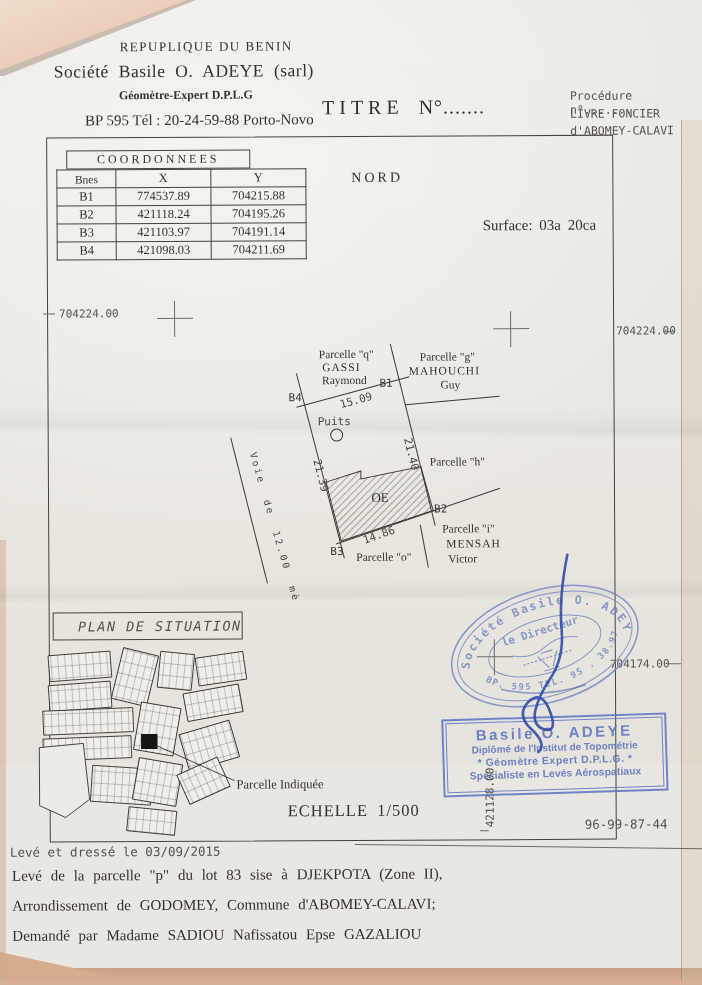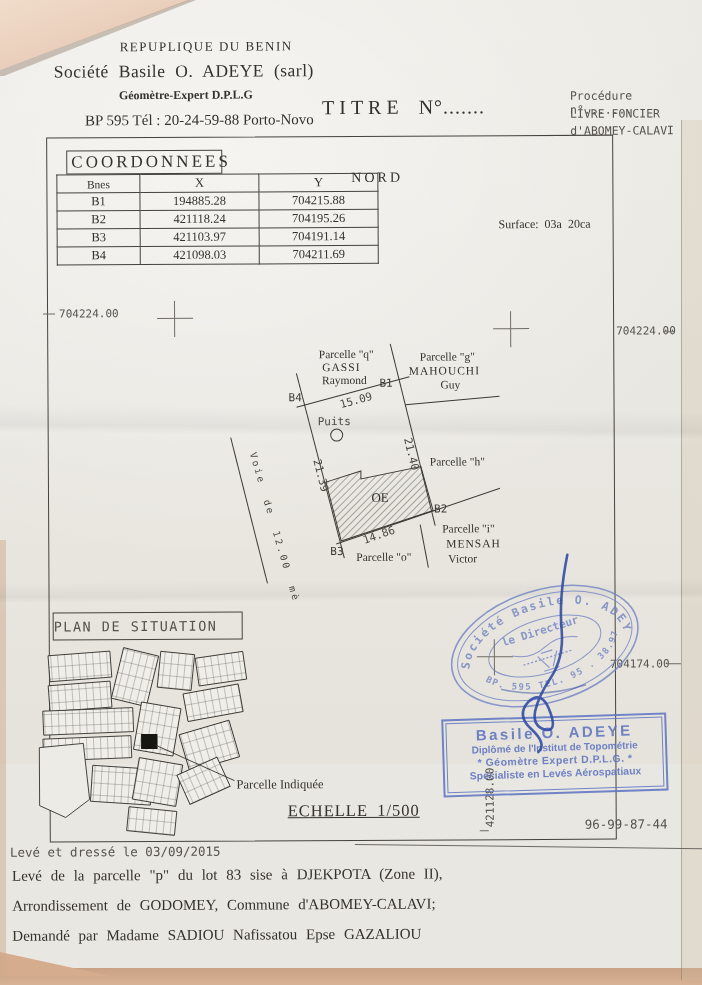--- a/index.html
+++ b/index.html
@@ -14,21 +14,21 @@
   .plotter{color:#55534d;font-family:"DejaVu Sans Mono","Liberation Mono",monospace;}
   .blue{color:#5f74c2;font-family:"Liberation Sans","DejaVu Sans",sans-serif;}
   .cross{width:36px;height:36px;}
   .cross::before{content:"";position:absolute;left:0;top:17px;width:36px;height:1px;background:#6f6d66;}
   .cross::after{content:"";position:absolute;left:17px;top:0;width:1px;height:36px;background:#6f6d66;}
   .hline{height:0;border-top:1px solid #6b6963;}
   .sheet{position:absolute;left:0;top:0;width:702px;height:985px;transform:rotate(-0.3deg);}
   svg text{font-family:"DejaVu Sans Mono","Liberation Mono",monospace;}
   svg text.ser{font-family:"Liberation Serif","DejaVu Serif",serif;}
   table.coords{border-collapse:collapse;font-size:12.5px;}
-  table.coords td{border:1px solid #45433d;padding:1px 23px;text-align:center;}
+  table.coords td{border:1px solid #45433d;padding:1px 11px;text-align:center;}
   .crease{pointer-events:none;background:linear-gradient(180deg,rgba(0,0,0,0) 0%,rgba(0,0,0,.045) 50%,rgba(255,255,255,.05) 70%,rgba(0,0,0,0) 100%);}
 </style>
 </head>
 <body>
 
 <div class="page">
 
   <div class="abs" style="left:0;top:0;width:190px;height:70px;background:linear-gradient(160deg,#f0dccb,#e3c2ab);clip-path:polygon(0 0,100% 0,0 100%);"></div>
   <div class="abs" style="left:0;top:0;width:196px;height:76px;background:rgba(120,95,75,.35);clip-path:polygon(96% 0,100% 0,2% 100%,0 100%,0 92%);"></div>
   <div class="abs" style="left:0;top:968px;width:702px;height:17px;background:linear-gradient(180deg,#c9a184,#d8b294);"></div>
@@ -48,31 +48,31 @@
     <div class="abs ink" style="left:324px;top:96px;font-size:20px;">
       <span style="letter-spacing:5px;">TITRE</span>
       <span style="margin-left:10px;letter-spacing:1px;">N°.......</span>
     </div>
     <div class="abs plotter" style="left:572px;top:108px;font-size:11.5px;text-align:center;">LIVRE FONCIER</div>
     <div class="abs plotter" style="left:572px;top:125px;font-size:11.5px;">d'ABOMEY-CALAVI</div>
 
     <div class="abs" style="left:48px;top:136px;width:565px;height:703px;border:1.5px solid #45433d;"></div>
 
     <div class="abs" style="left:58px;top:149px;">
-      <div class="ink" style="margin-left:10px;width:146px;border:1px solid #45433d;text-align:center;font-size:17px;letter-spacing:3px;padding:1px 4px;">COORDONNEES</div>
+      <div class="ink" style="margin-left:10px;width:146px;border:1px solid #45433d;text-align:center;font-size:12px;letter-spacing:3px;padding:1px 18px;">COORDONNEES</div>
       <table class="coords ink">
         <tbody>
             <tr>
           <td style="width:36px;font-size:11.5px;">Bnes</td>
           <td style="width:72px;">X</td>
           <td style="width:72px;">Y</td>
         </tr>
         <tr>
           <td>B1</td>
-          <td>194885.28</td>
+          <td>774537.89</td>
           <td>704215.88</td>
         </tr>
         <tr>
           <td>B2</td>
           <td>421118.24</td>
           <td>704195.26</td>
         </tr>
         <tr>
           <td>B3</td>
           <td>421103.97</td>
@@ -81,21 +81,21 @@
         <tr>
           <td>B4</td>
           <td>421098.03</td>
           <td>704211.69</td>
         </tr>
       </tbody>
         </table>
     </div>
 
     <div class="abs ink" style="left:353px;top:170px;font-size:14px;letter-spacing:3px;">NORD</div>
-    <div class="abs ink" style="left:500px;top:218px;font-size:12px;word-spacing:3px;">Surface: 03a  20ca</div>
+    <div class="abs ink" style="left:484px;top:218px;font-size:15px;word-spacing:3px;">Surface: 03a  20ca</div>
 
     <div class="abs cross" style="left:158px;top:300px;"></div>
     <div class="abs cross" style="left:494px;top:312px;"></div>
     <div class="abs cross" style="left:476px;top:640px;z-index:6;"></div>
     <div class="abs hline" style="left:44px;top:312px;width:12px;"></div>
     <div class="abs plotter" style="left:60px;top:306px;font-size:11px;">704224.00</div>
     <div class="abs plotter" style="left:617px;top:326px;font-size:11px;">704224.00</div>
     <div class="abs hline" style="left:664px;top:333px;width:11px;"></div>
     <div class="abs plotter" style="left:609px;top:659px;font-size:11px;">704174.00</div>
     <div class="abs hline" style="left:666px;top:665px;width:14px;"></div>
@@ -143,21 +143,21 @@
         <text class="ser" x="225" y="40" text-anchor="middle" letter-spacing="1">MAHOUCHI</text>
         <text class="ser" x="231" y="54" text-anchor="middle">Guy</text>
         <text class="ser" x="210" y="131">Parcelle "h"</text>
         <text class="ser" x="222" y="198">Parcelle "i"</text>
         <text class="ser" x="226" y="213" letter-spacing="1">MENSAH</text>
         <text class="ser" x="228" y="228">Victor</text>
         <text class="ser" x="136" y="226">Parcelle "o"</text>
       </g>
     </svg>
 
-    <div class="abs plotter" style="left:52px;top:611px;width:188px;height:26px;border:1.2px solid #45433d;text-align:left;line-height:26px;font-size:13.5px;letter-spacing:1.5px;">PLAN DE SITUATION</div>
+    <div class="abs plotter" style="left:52px;top:611px;width:188px;height:26px;border:1.2px solid #45433d;text-align:right;line-height:26px;font-size:13.5px;letter-spacing:1.5px;font-style:italic;">PLAN DE SITUATION</div>
 
     <svg class="abs" style="left:30px;top:640px;" width="232" height="212" viewBox="0 0 232 212">
       <defs>
         <pattern id="lots" patternUnits="userSpaceOnUse" width="7" height="12">
           <rect width="7" height="12" fill="#efeee8"></rect>
           <path d="M7,0 V12 M0,12 H7" stroke="#4a4842" stroke-width="0.6" fill="none"></path>
         </pattern>
       </defs>
       <g stroke="#35332d" stroke-width="0.9" fill="url(#lots)">
         <g transform="rotate(-4 49 25)">
@@ -203,21 +203,21 @@
             <rect x="96" y="168" width="48" height="24"></rect>
           </g>
       </g>
       <polygon points="8,106 52,102 58,158 34,176 8,164" fill="#ecebe5" stroke="#35332d" stroke-width="0.9"></polygon>
       <rect x="110" y="93" width="16" height="15" fill="#17any"></rect>
       <rect x="110" y="93" width="16" height="15" fill="#171712"></rect>
       <line x1="124" y1="104" x2="203" y2="140" stroke="#35332d" stroke-width="0.9"></line>
     </svg>
 
     <div class="abs ink" style="left:235px;top:777px;font-size:12.5px;text-align:center;">Parcelle Indiquée</div>
-    <div class="abs ink" style="left:286px;top:801px;font-size:16.5px;letter-spacing:1px;word-spacing:4px;text-decoration:underline;">ECHELLE 1/500</div>
+    <div class="abs ink" style="left:286px;top:801px;font-size:16.5px;letter-spacing:1px;word-spacing:4px;">ECHELLE 1/500</div>
     <div class="abs plotter" style="left:583px;top:818px;font-size:12.5px;">96-99-87-44</div>
 
     <svg class="abs" style="left:438px;top:583px;opacity:.8;" width="224" height="138" viewBox="0 0 224 138">
       <g transform="rotate(-17 106 64)" stroke="#7183c3" fill="none">
         <ellipse cx="106" cy="64" rx="96" ry="56" stroke-width="1.6"></ellipse>
         <ellipse cx="106" cy="64" rx="90" ry="50" stroke-width="1"></ellipse>
         <ellipse cx="106" cy="64" rx="58" ry="27" stroke-width="1"></ellipse>
         <path id="arcTop" d="M26,72 A80,46 0 0 1 186,72" stroke="none"></path>
         <path id="arcBot" d="M32,68 A76,44 0 0 0 180,72" stroke="none"></path>
         <path d="M72,64 q17,9 34,1 q17,-8 34,0" stroke-width="1"></path>

